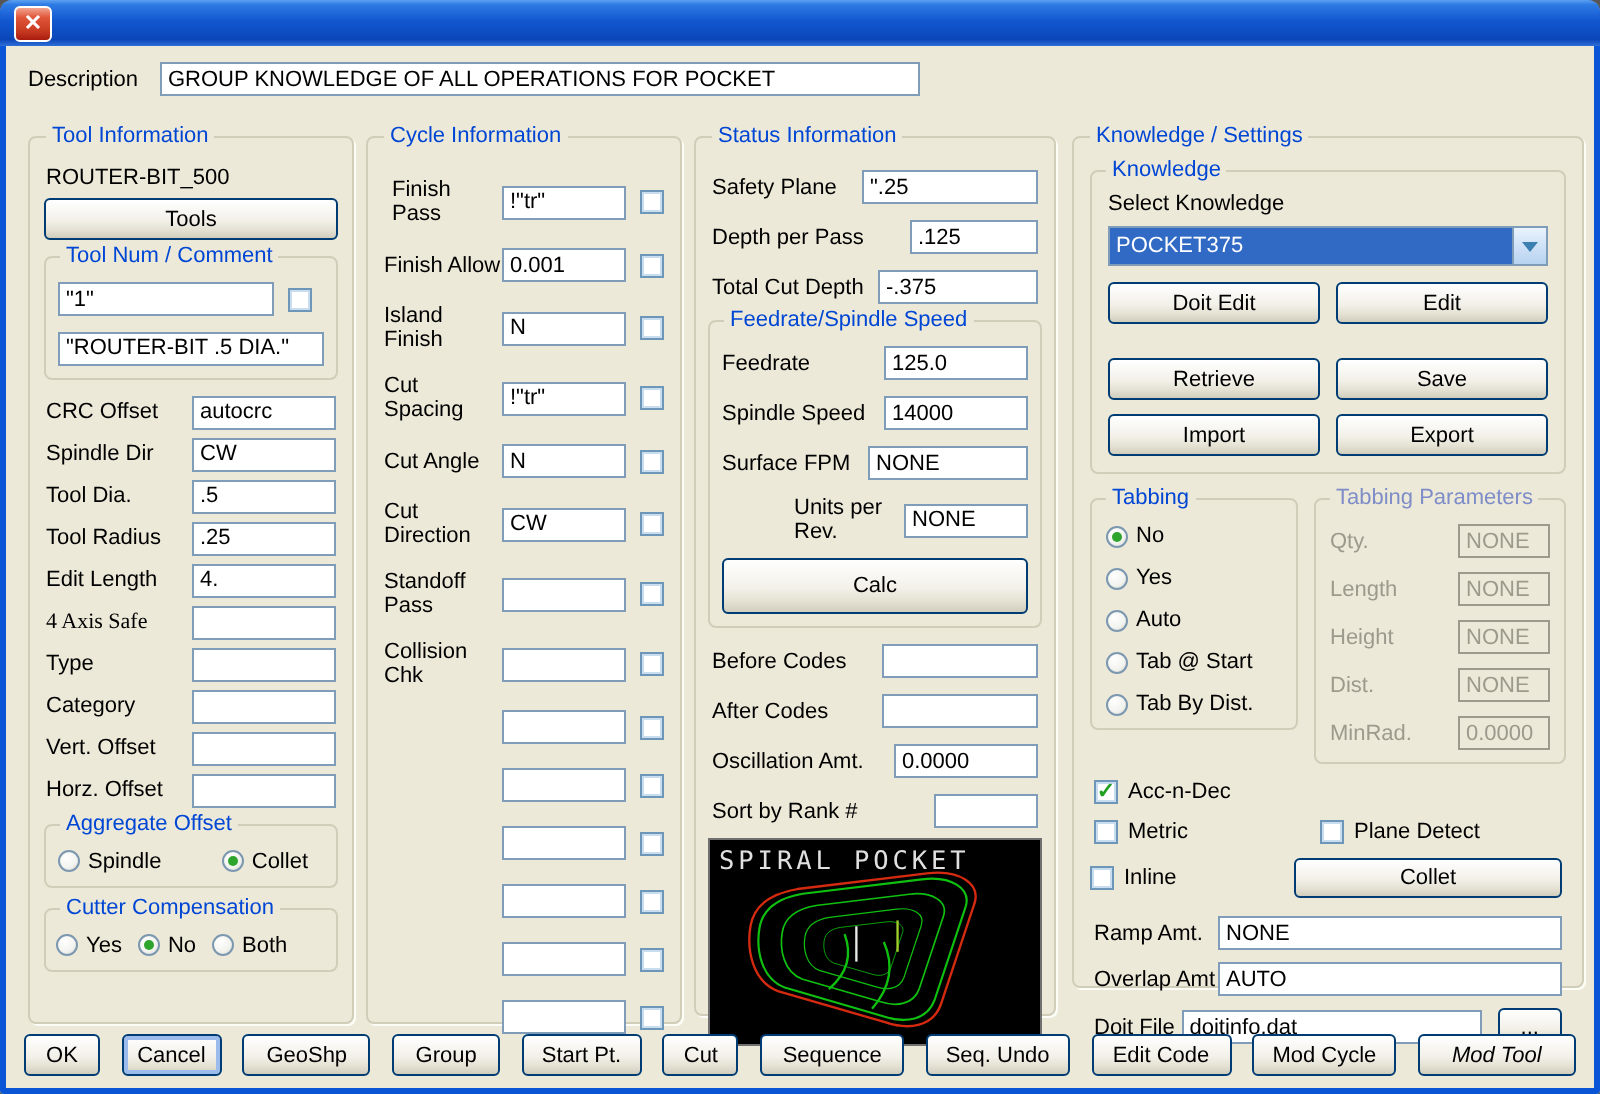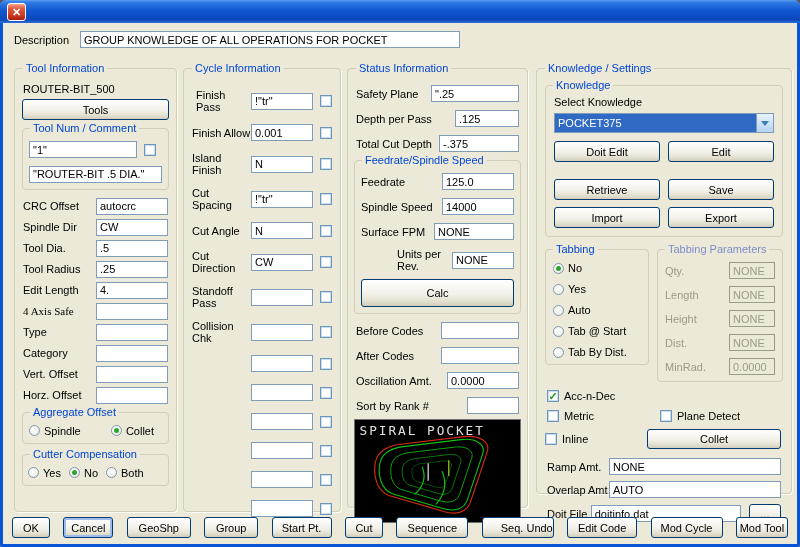--- a/index.html
+++ b/index.html
@@ -425,19 +425,19 @@
   </div>
 
   <div class="footer">
     <button class="btn" style="width:38px;">OK</button>
     <button class="btn focused" style="width:50px;">Cancel</button>
     <button class="btn" style="width:64px;">GeoShp</button>
     <button class="btn" style="width:54px;">Group</button>
     <button class="btn" style="width:60px;">Start Pt.</button>
     <button class="btn" style="width:38px;">Cut</button>
     <button class="btn" style="width:72px;">Sequence</button>
-    <button class="btn" style="width:72px;text-align:right;">Seq. Undo</button>
+    <button class="btn" style="width:72px;">Seq. Undo</button>
     <button class="btn" style="width:70px;">Edit Code</button>
     <button class="btn" style="width:72px;">Mod Cycle</button>
-    <button class="btn" style="width:52px;">Mod Tool</button>
+    <button class="btn" style="width:79px;font-style:italic;">Mod Tool</button>
   </div>
 
 </div>
 
 </body></html>

